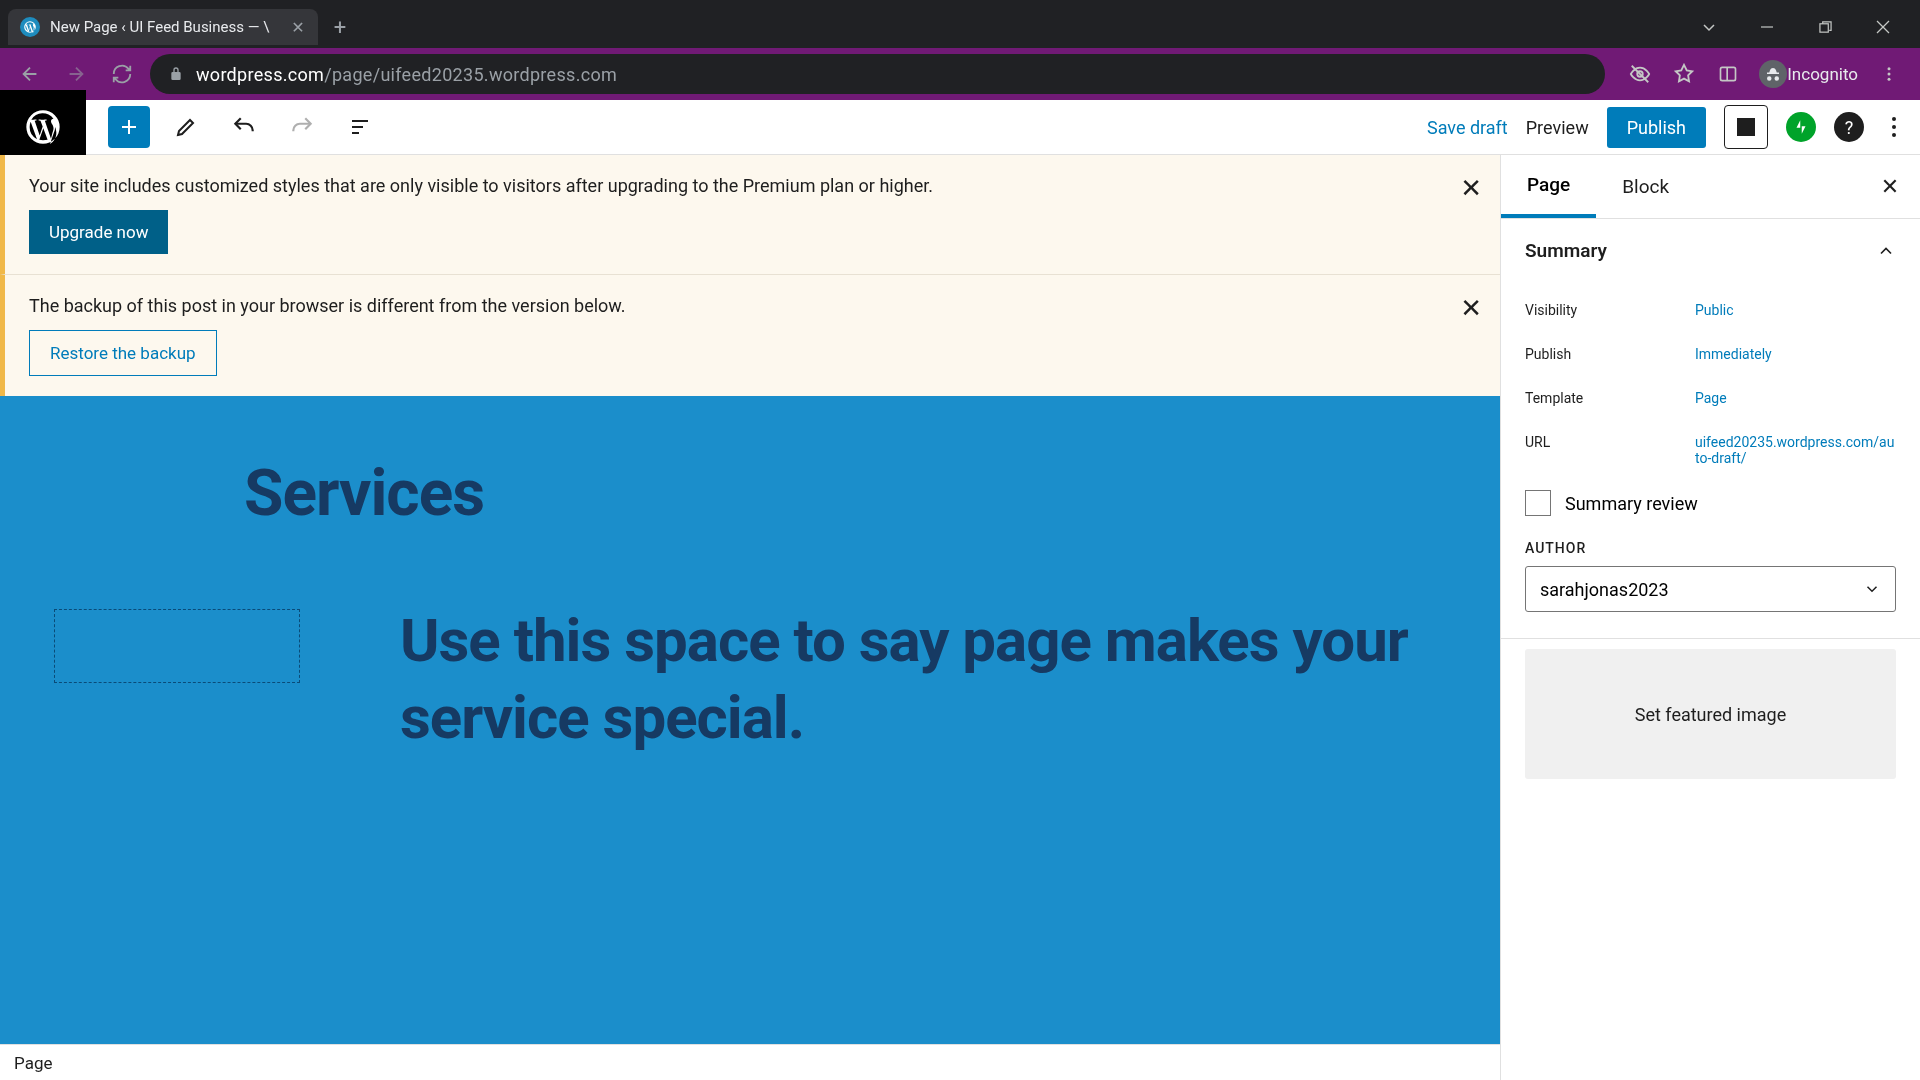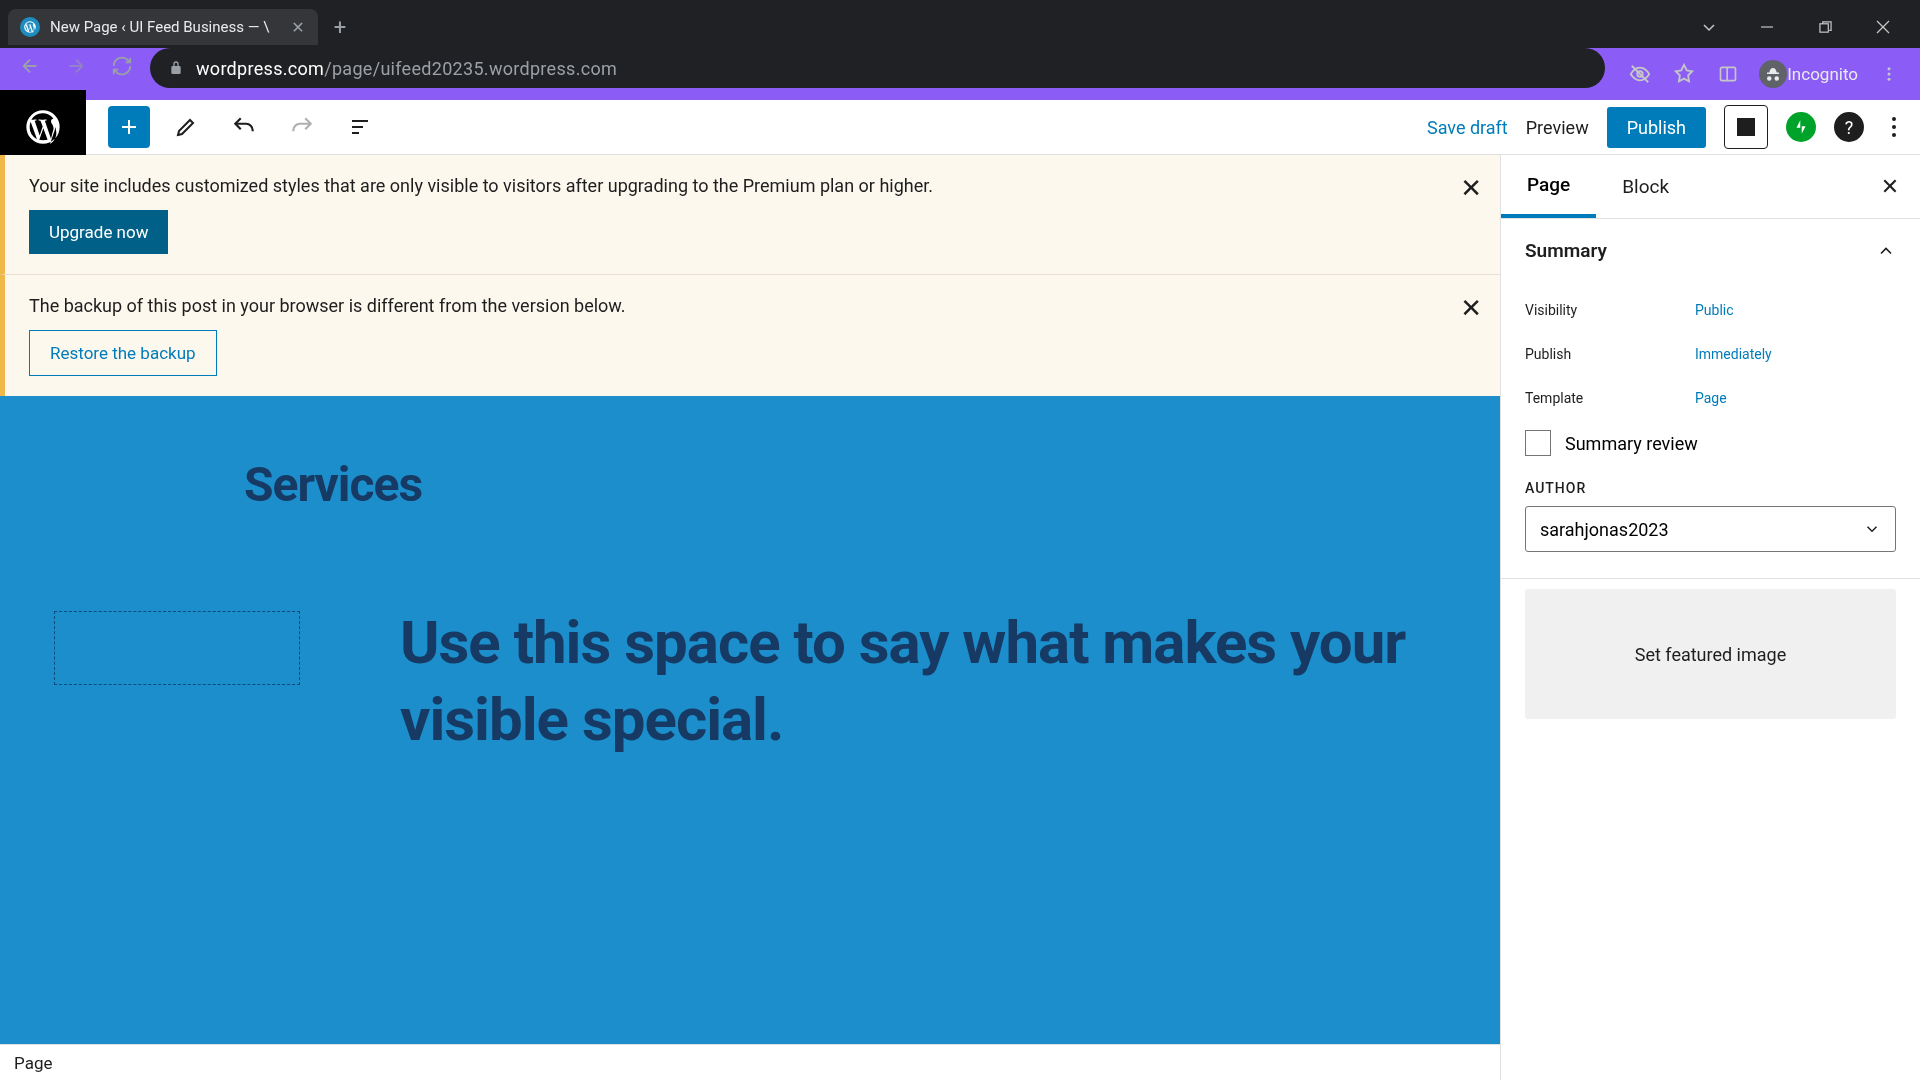--- a/index.html
+++ b/index.html
@@ -11,21 +11,21 @@
   .tab { display: flex; align-items: center; gap: 10px; background: #35363a; color: #e8eaed; padding: 8px 12px; border-radius: 8px 8px 0 0; width: 310px; font-size: 15px; }
   .tab-favicon { width: 20px; height: 20px; border-radius: 50%; background:#1e8cbe; display:flex; align-items:center; justify-content:center; }
   .tab-favicon svg { width:14px; height:14px; fill:#fff; }
   .tab-title { flex:1; white-space:nowrap; overflow:hidden; text-overflow:ellipsis; }
   .tab-close { width:16px; height:16px; color:#9aa0a6; display:flex; align-items:center; justify-content:center; cursor:pointer; font-size:16px; }
   .new-tab { width:28px; height:28px; display:flex; align-items:center; justify-content:center; color:#9aa0a6; font-size:22px; cursor:pointer; }
   .win-controls { margin-left:auto; display:flex; gap: 0; }
   .win-controls .ctl { width:58px; height:40px; display:flex; align-items:center; justify-content:center; color:#c4c7c5; cursor:pointer; }
   .win-controls .drop { width:58px; height:40px; display:flex; align-items:center; justify-content:center; color:#c4c7c5; cursor:pointer; }
 
-  .addr-row { display:flex; height:52px; background:#8b5cf6; padding:0 12px; gap:10px; }
+  .addr-row { display:flex; align-items:center; height:52px; background:#701a75; padding:0 12px; gap:10px; }
   .nav-icon { width:36px; height:36px; display:flex; align-items:center; justify-content:center; color:#9aa0a6; cursor:pointer; }
   .nav-icon.disabled { opacity:.55; cursor:default; }
   .addr-bar { flex:1; display:flex; align-items:center; background:#202124; border-radius:22px; height:40px; padding:0 18px; gap:12px; color:#bdc1c6; }
   .addr-bar .lock { color:#9aa0a6; }
   .addr-url { font-size:18px; color:#ffffff; letter-spacing:.3px; }
   .addr-url .path { color:#9aa0a6; }
   .right-icons { display:flex; align-items:center; gap:6px; margin-left:6px; }
   .right-icons .ic { width:38px; height:38px; display:flex; align-items:center; justify-content:center; color:#c4c7c5; cursor:pointer; }
   .incog-pill { display:flex; align-items:center; gap:0; color:#e8eaed; font-size:17px; padding:0 6px; }
   .incog-avatar { width:28px; height:28px; border-radius:50%; background:#5f6368; display:flex; align-items:center; justify-content:center; }
@@ -59,21 +59,21 @@
   .notice .close { position:absolute; right:18px; top:18px; font-size:26px; color:#1e1e1e; cursor:pointer; }
   .notice-action { display:inline-block; margin-top:14px; background:#006088; color:#fff; padding:12px 20px; font-size:17px; cursor:pointer; }
   .notice-action.outline { background:transparent; color:#007cba; border:1px solid #007cba; }
 
   .canvas-scroll { position:relative; flex:1; overflow:hidden; }
   .canvas { position:absolute; inset:0; background:#1b8ecb; overflow-y:scroll; }
   .canvas::-webkit-scrollbar { width:20px; }
   .canvas::-webkit-scrollbar-track { background:#f0f0f0; }
   .canvas::-webkit-scrollbar-thumb { background:#c1c1c1; }
   .canvas-inner { padding:60px 54px 80px 54px; min-height:900px; }
-  .page-title { font-size:48px; font-weight:700; color:#163a63; margin-left:190px; margin-bottom:92px; letter-spacing:-1px; }
+  .page-title { font-size:64px; font-weight:700; color:#163a63; margin-left:190px; margin-bottom:72px; letter-spacing:-1px; }
   .block-row { display:flex; gap:100px; align-items:flex-start; }
   .drop-slot { width:246px; height:74px; border:1px dashed #0a4b78; margin-top:6px; }
   .hero-text { font-size:60px; font-weight:700; color:#163a63; line-height:1.28; letter-spacing:-1px; flex:1; }
 
   
   .sidebar { width:420px; border-left:1px solid #e0e0e0; background:#fff; overflow-y:auto; }
   .side-tabs { display:flex; align-items:center; border-bottom:1px solid #e0e0e0; height:64px; padding-right:8px; }
   .side-tab { padding:0 26px; height:100%; display:flex; align-items:center; font-size:19px; color:#1e1e1e; cursor:pointer; }
   .side-tab.active { color:#000; border-bottom:4px solid #007cba; font-weight:500; }
   .side-close { margin-left:auto; width:44px; height:44px; display:flex; align-items:center; justify-content:center; font-size:22px; color:#1e1e1e; cursor:pointer; }
@@ -275,21 +275,21 @@
         <span class="notice-action outline">Restore the backup</span>
         <span class="close">✕</span>
       </div>
 
       <div class="canvas-scroll">
         <div class="canvas">
           <div class="canvas-inner">
             <h1 class="page-title">Services</h1>
             <div class="block-row">
               <div class="drop-slot"></div>
-              <div class="hero-text">Use this space to say what makes your visible special.</div>
+              <div class="hero-text">Use this space to say page makes your service special.</div>
             </div>
           </div>
         </div>
       </div>
 
       <div class="status-bar">
           <span>Page</span>
         </div>
     </div>
 
@@ -314,20 +314,24 @@
             <span class="k">Visibility</span>
             <span class="v">Public</span>
           </div>
           <div class="kv">
             <span class="k">Publish</span>
             <span class="v">Immediately</span>
           </div>
           <div class="kv">
             <span class="k">Template</span>
             <span class="v">Page</span>
+          </div>
+          <div class="kv">
+            <span class="k">URL</span>
+            <span class="v">uifeed20235.wordpress.com/auto-draft/</span>
           </div>
           <div class="chk-row">
             <div class="chk"></div>
             <span>Summary review</span>
           </div>
           <div class="sub-label">AUTHOR</div>
           <div class="sel-wrap">
             <div class="sel">
               <span>sarahjonas2023</span>
               <span>

